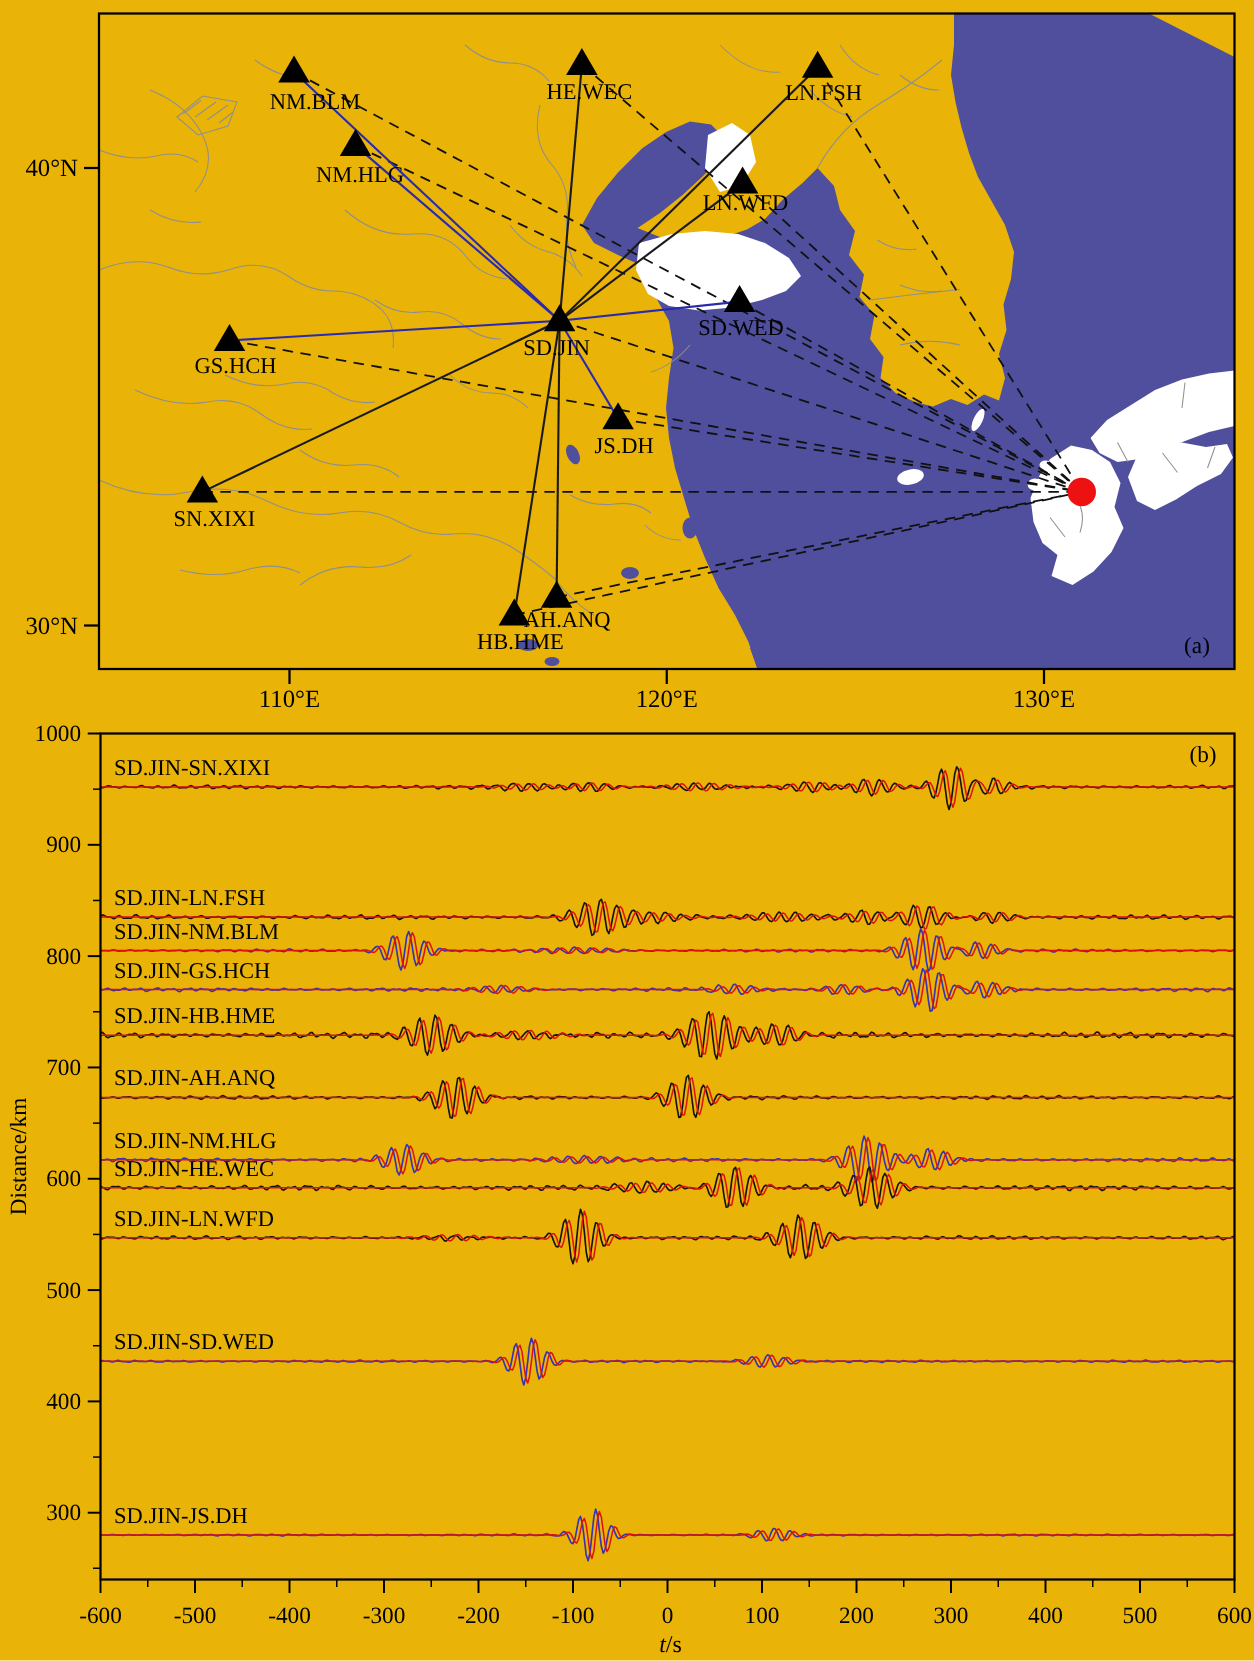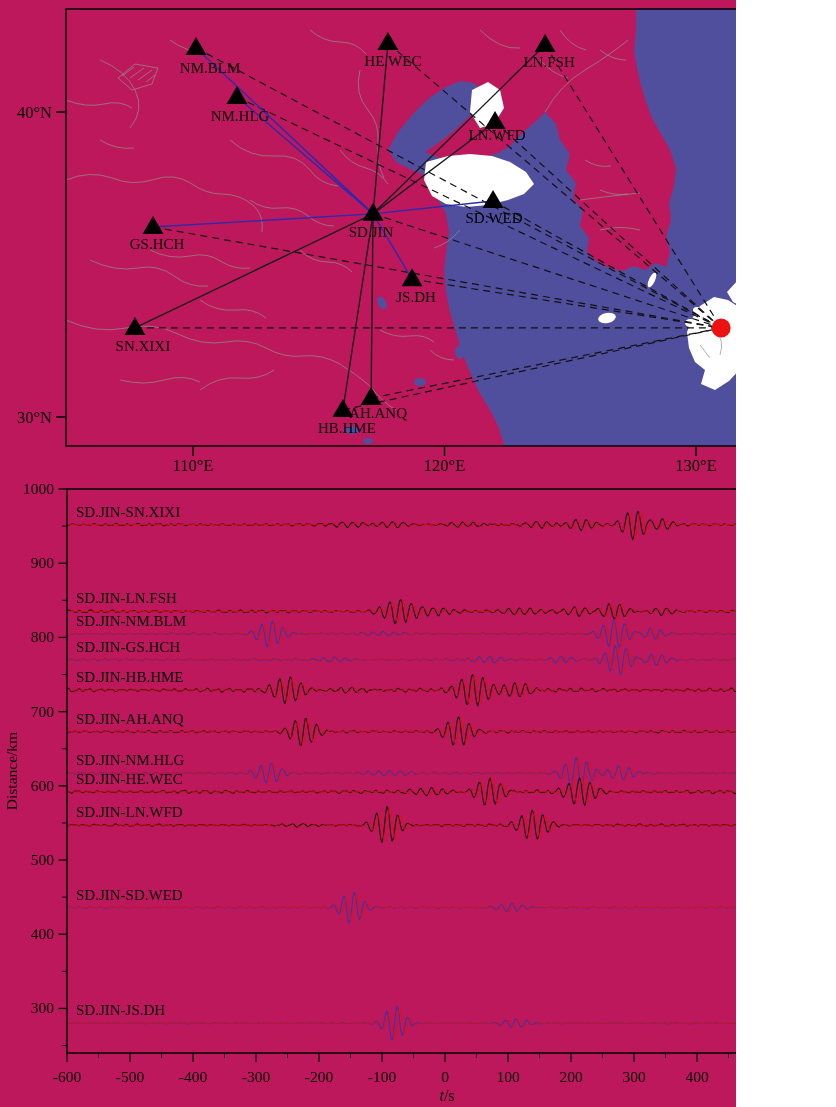--- a/index.html
+++ b/index.html
@@ -1,16 +1,16 @@
 <!DOCTYPE html>
 <html><head>
 <meta charset="utf-8">
 <style>
   html,body{margin:0;padding:0;background:#fff;}
-  .figure{position:relative;width:736px;height:1107px;background:#be185d;overflow:hidden;}
+  .figure{position:relative;width:836px;height:1107px;background:#eab308;overflow:hidden;}
   #map-svg{position:absolute;top:0;left:0;}
   #wave-svg{position:absolute;top:470px;left:0;}
   svg text{font-family:"Liberation Serif","DejaVu Serif",serif;fill:#000;}
 </style>
 </head>
 <body>
 
 <div class="figure">
 
   <svg id="map-svg" width="836" height="474" viewBox="0 0 836 474">

